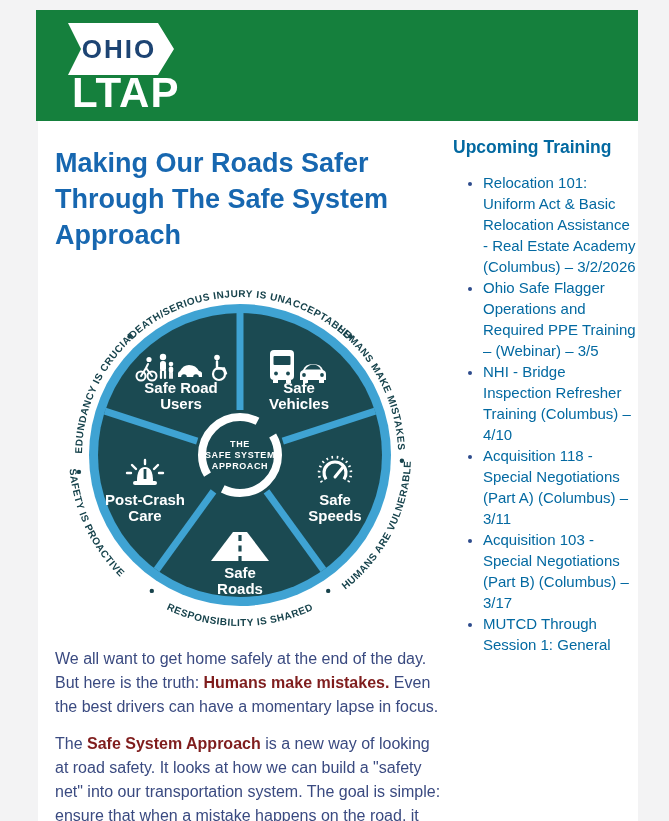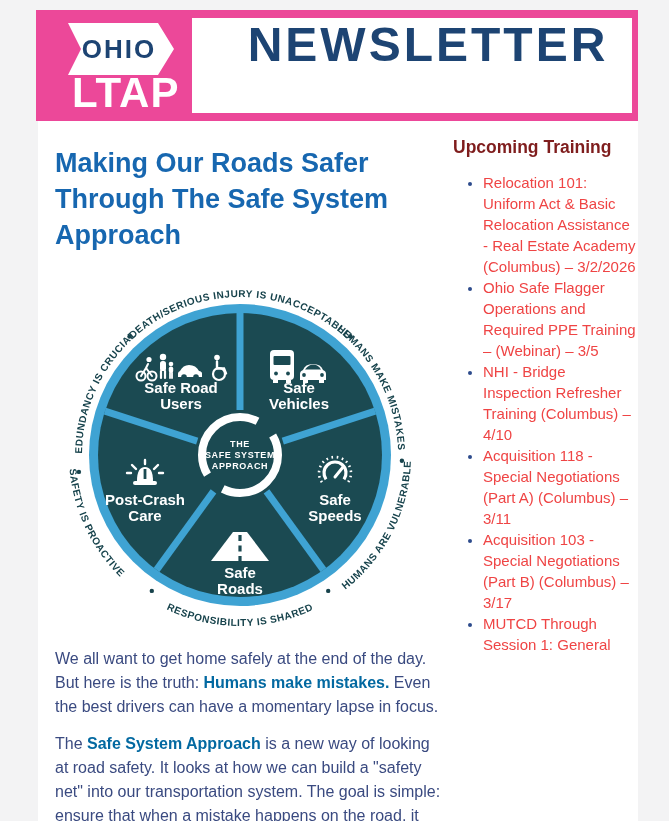--- a/index.html
+++ b/index.html
@@ -5,21 +5,21 @@
   html,body { margin:0; padding:0; }
   body {
     width:669px; height:821px; overflow:hidden;
     background:#f3f3f4;
     font-family:"Liberation Sans", sans-serif;
     position:relative;
   }
   
   .header {
     position:absolute; left:36px; top:10px; width:602px; height:111px;
-    background:#ec4899; display:flex;
+    background:#15803d; display:flex;flex-direction:column;
   }
   .logo-block { width:126px; margin-left:24px; padding-top:13px; flex:none; }
   .pennant { display:block; }
   .ltap { color:#ffffff; font-weight:bold; font-size:42px; letter-spacing:1px;
           line-height:40px; margin:-2px 8px 0 12px; }
   .titlebox {
     flex:1; background:#ffffff; margin:8px 6px 8px 6px;
     text-align:center; color:#1d4473;
   }
   .program { font-weight:bold; font-size:20px; margin-top:11px; white-space:pre; letter-spacing:.2px; }
@@ -27,26 +27,26 @@
 
   
   .content {
     position:absolute; left:38px; top:121px; width:600px; height:700px;
     background:#ffffff; display:flex;
   }
   .main { width:398px; padding:24px 0 0 17px; flex:none; }
   h1 { margin:0; font-size:27px; line-height:36px; color:#1767b0; width:380px; font-weight:bold; }
   .diagram { margin:12px 0 2px -5px; display:block; }
   .article p { font-size:16px; line-height:24px; color:#3a4a80; margin:0 0 13px; width:392px; }
-  .article b { color:#0369a1; }
+  .article b { color:#7f1d1d; }
 
   .aside { width:185px; padding:16px 0 0 0; flex:none; }
-  .aside h2 { margin:0; font-size:17.5px; color:#7f1d1d; font-weight:bold; }
+  .aside h2 { margin:0; font-size:17.5px; color:#0369a1; font-weight:bold; }
   .aside ul { margin:14px 0 0; padding-left:30px; }
-  .aside li { font-size:15px; line-height:21px; color:#ef4444; }
+  .aside li { font-size:15px; line-height:21px; color:#0369a1; }
   .aside li::marker { color:#2d4b8c; font-size:13px; }
 
   
   .arc-text { font-size:10px; font-weight:bold; letter-spacing:.5px; fill:#17434c; }
   .sector-label { font-size:15px; font-weight:bold; fill:#ffffff; text-anchor:middle; }
   .center-label { font-size:9px; font-weight:bold; fill:#ffffff; text-anchor:middle; letter-spacing:.6px; }
   .logo-ohio { font-size:26px; font-weight:bold; fill:#1d4473; letter-spacing:2px; text-anchor:middle; }
 </style>
 </head>
 <body>

